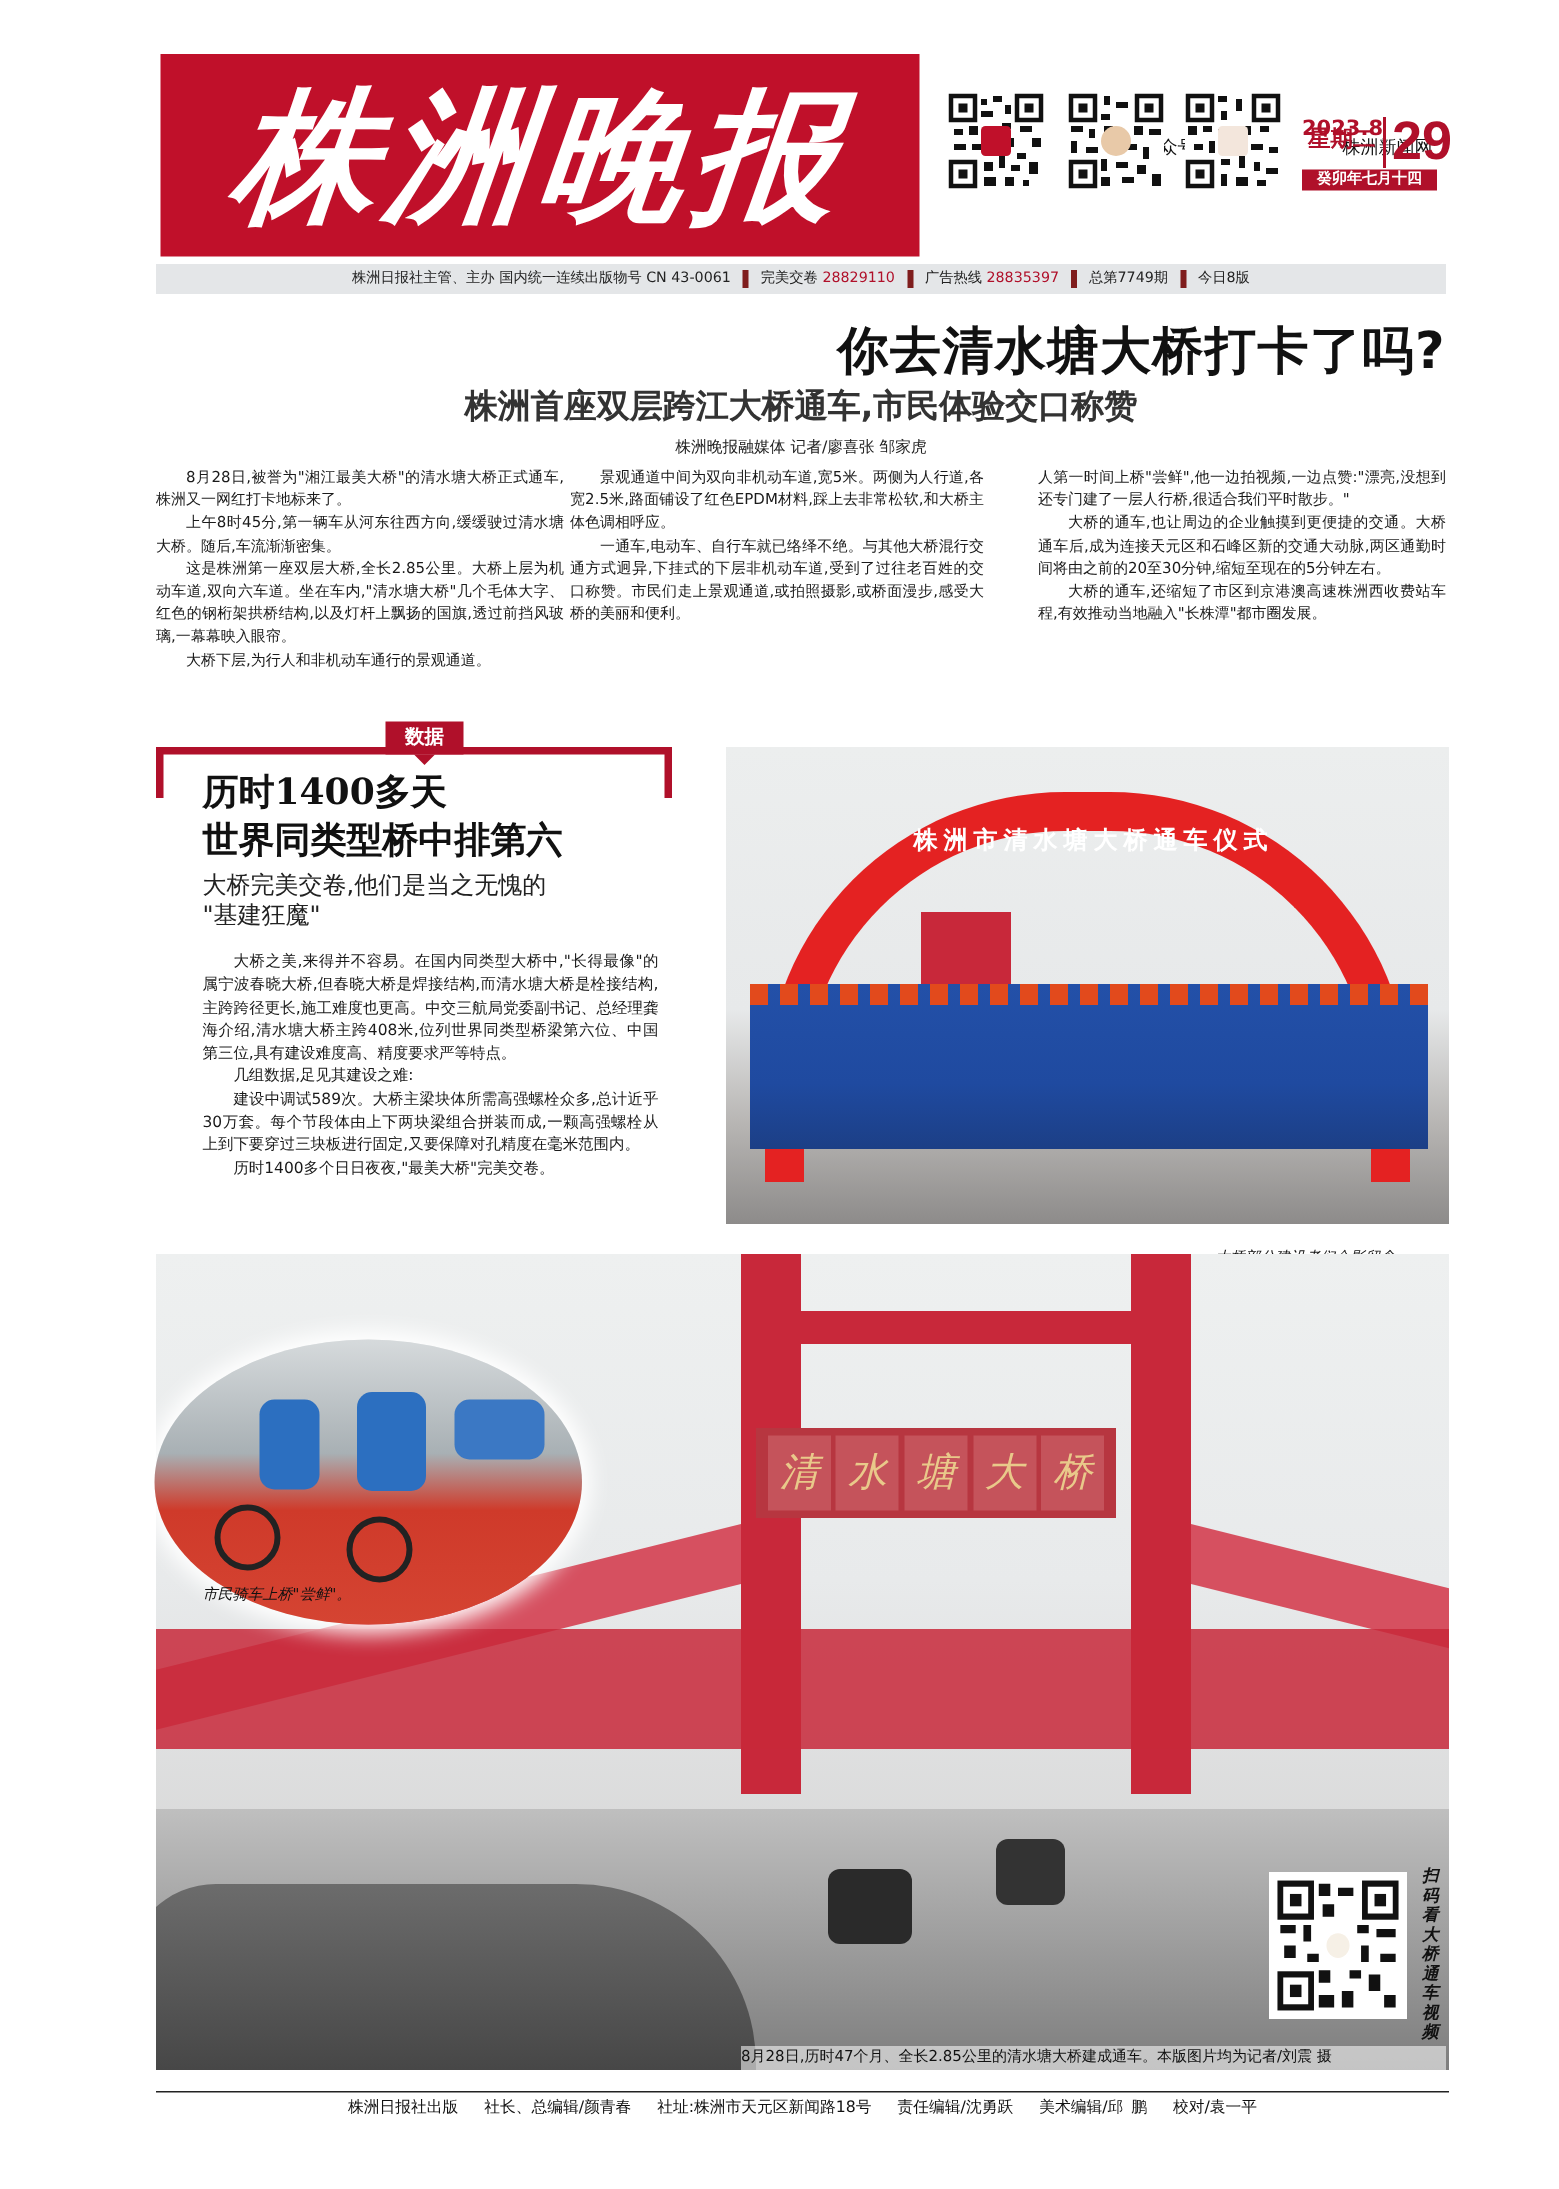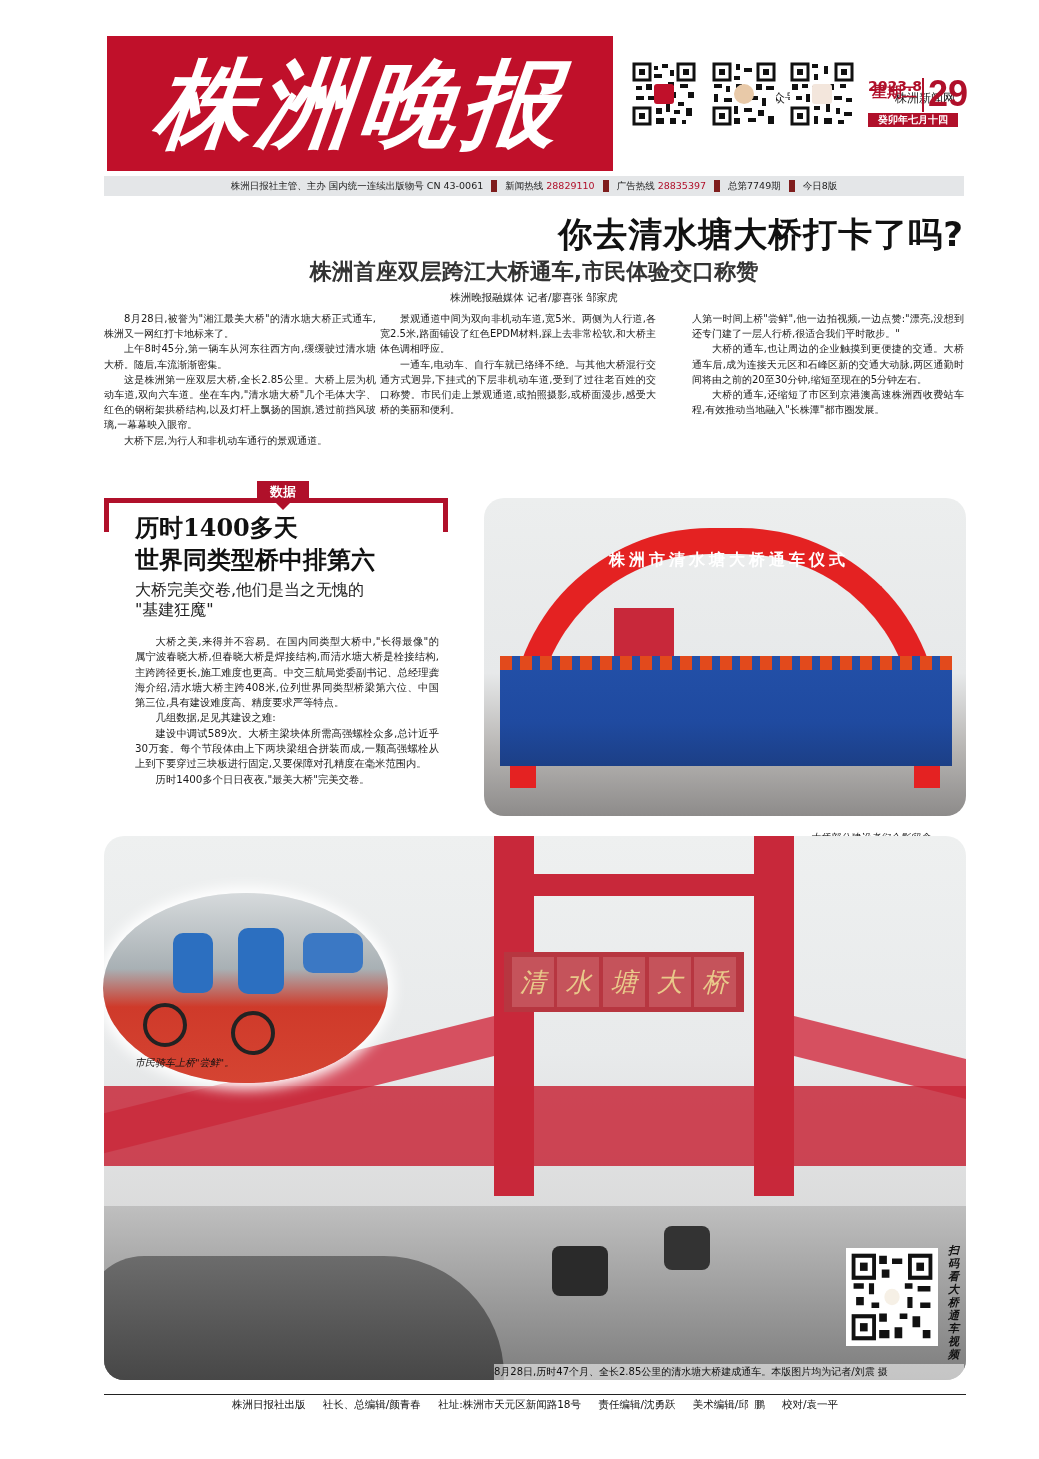--- a/index.html
+++ b/index.html
@@ -16,21 +16,21 @@
   .qr-center { position: absolute; left: 22px; top: 22px; width: 20px; height: 20px; border-radius: 3px; }
 
   .dateblock { position: absolute; left: 868px; top: 78px; width: 100px; height: 52px; }
   .date-ym { position: absolute; left: 0; top: 0; font-size: 14px; font-weight: bold; color: #b0102a; }
   .date-wd { position: absolute; left: 4px; top: 5px; font-size: 15px; font-weight: bold; color: #b0102a; }
   .date-divider { position: absolute; left: 54px; top: 0px; width: 2px; height: 34px; background: #b0102a; }
   .date-day { position: absolute; left: 60px; top: -4px; font-size: 36px; font-weight: bold; color: #b0102a; font-family: "Liberation Sans", sans-serif; line-height: 40px; }
   .date-lunar { position: absolute; left: 0; top: 35px; width: 90px; height: 14px; background: #b0102a; color: #fff; font-size: 10px; font-weight: bold; text-align: center; line-height: 14px; }
 
   .infobar { position: absolute; left: 104px; top: 176px; width: 860px; height: 20px; background: #e4e6e8; display: flex; align-items: center; justify-content: center; font-size: 9.5px; color: #222; gap: 0; }
-  .infobar .seg { padding: 0 8px; border-right: 6px solid #7f1d1d; line-height: 12px; }
+  .infobar .seg { padding: 0 8px; border-right: 4px solid #7f1d1d; line-height: 12px; }
   .infobar .seg:last-child { border-right: none; }
   .infobar .hot { color: #b0102a; }
 
   
   .headline { position: absolute; left: 104px; top: 214px; width: 860px; text-align: right; font-size: 34px; font-weight: bold; letter-spacing: 1px; line-height: 40px; }
   .subhead { position: absolute; left: 104px; top: 258px; width: 860px; text-align: center; font-size: 22px; color: #333; line-height: 28px; }
   .byline { position: absolute; left: 104px; top: 291px; width: 860px; text-align: center; font-size: 10.5px; color: #222; }
 
   .col { position: absolute; font-size: 10px; line-height: 15.2px; color: #1a1a1a; text-align: justify; }
   .col p { text-indent: 2em; }
@@ -39,21 +39,21 @@
   
   .frame-top { position: absolute; left: 104px; top: 498px; width: 344px; height: 5px; background: #b0102a; }
   .frame-left { position: absolute; left: 104px; top: 498px; width: 5px; height: 34px; background: #b0102a; }
   .frame-right { position: absolute; left: 443px; top: 498px; width: 5px; height: 34px; background: #b0102a; }
   .tag { position: absolute; left: 257px; top: 481px; width: 52px; height: 22px; background: #b0102a; color: #fff; font-size: 13px; font-weight: bold; text-align: center; line-height: 22px; }
   .tag-arrow { position: absolute; left: 276px; top: 503px; width: 0; height: 0; border-left: 7px solid transparent; border-right: 7px solid transparent; border-top: 7px solid #b0102a; }
   .side-title { position: absolute; left: 135px; top: 512px; font-family: "DejaVu Serif", serif; font-size: 24px; font-weight: bold; line-height: 32px; color: #111; }
   .side-sub { position: absolute; left: 135px; top: 580px; font-size: 16px; line-height: 20px; color: #222; }
 
   
-  .photo { position: absolute; overflow: hidden; border-radius: 20px; }
+  .photo { position: absolute; overflow: hidden; }
   .photo-team { left: 484px; top: 498px; width: 482px; height: 318px; background: linear-gradient(#eceeee 0%, #e7e9ea 55%, #b9b7b5 78%, #8d8b8a 100%); }
   .photo-bridge { left: 104px; top: 836px; width: 862px; height: 544px; background: linear-gradient(#eef0f0 0%, #e8eaeb 40%, #d8d8d8 75%, #9c9c9c 100%); }
   .photo-bike { left: 103px; top: 893px; width: 285px; height: 190px; border-radius: 50%; background: linear-gradient(#d6dadc 0%, #a8b0b4 40%, #cf3a2a 60%, #d54432 100%); box-shadow: 0 0 14px 6px #fff; }
   .arch { position: absolute; border: 26px solid #e42222; border-bottom: none; border-radius: 200px 200px 0 0; }
   .arch-text { position: absolute; color: #fff; font-weight: bold; font-size: 16px; letter-spacing: 4px; }
   .truss { position: absolute; background: #c8283a; }
   .truss-light { position: absolute; background: #d65060; }
   .caption { position: absolute; font-size: 10px; color: #111; font-style: italic; font-family: "DejaVu Serif", serif; }
   .bridge-sign { position: absolute; left: 504px; top: 952px; width: 240px; height: 60px; background: #b73640; display: flex; align-items: center; justify-content: space-around; padding: 0 6px; }
   .bridge-sign span { width: 42px; height: 50px; background: #c5535b; color: #e9c98a; font-family: "DejaVu Serif", serif; font-size: 26px; font-style: italic; text-align: center; line-height: 50px; }
@@ -121,21 +121,21 @@
 <div class="dateblock">
   <span class="date-ym">2023.8</span>
   <span class="date-wd">星期二</span>
   <div class="date-divider"></div>
   <span class="date-day">29</span>
   <div class="date-lunar">癸卯年七月十四</div>
 </div>
 
 <div class="infobar">
   <span class="seg">株洲日报社主管、主办  国内统一连续出版物号 CN 43-0061</span>
-  <span class="seg"><span>新闻热线</span> <span class="hot">28829110</span></span>
+  <span class="seg"><span>完美交卷</span> <span class="hot">28829110</span></span>
   <span class="seg"><span>广告热线</span> <span class="hot">28835397</span></span>
   <span class="seg">总第7749期</span>
   <span class="seg">今日8版</span>
 </div>
 
 <h1 class="headline">你去清水塘大桥打卡了吗?</h1>
 <h2 class="subhead">株洲首座双层跨江大桥通车,市民体验交口称赞</h2>
 <div class="byline">株洲晚报融媒体 记者/廖喜张  邹家虎</div>
 
 <div class="col" style="left:104px; top:311px; width:272px;">

